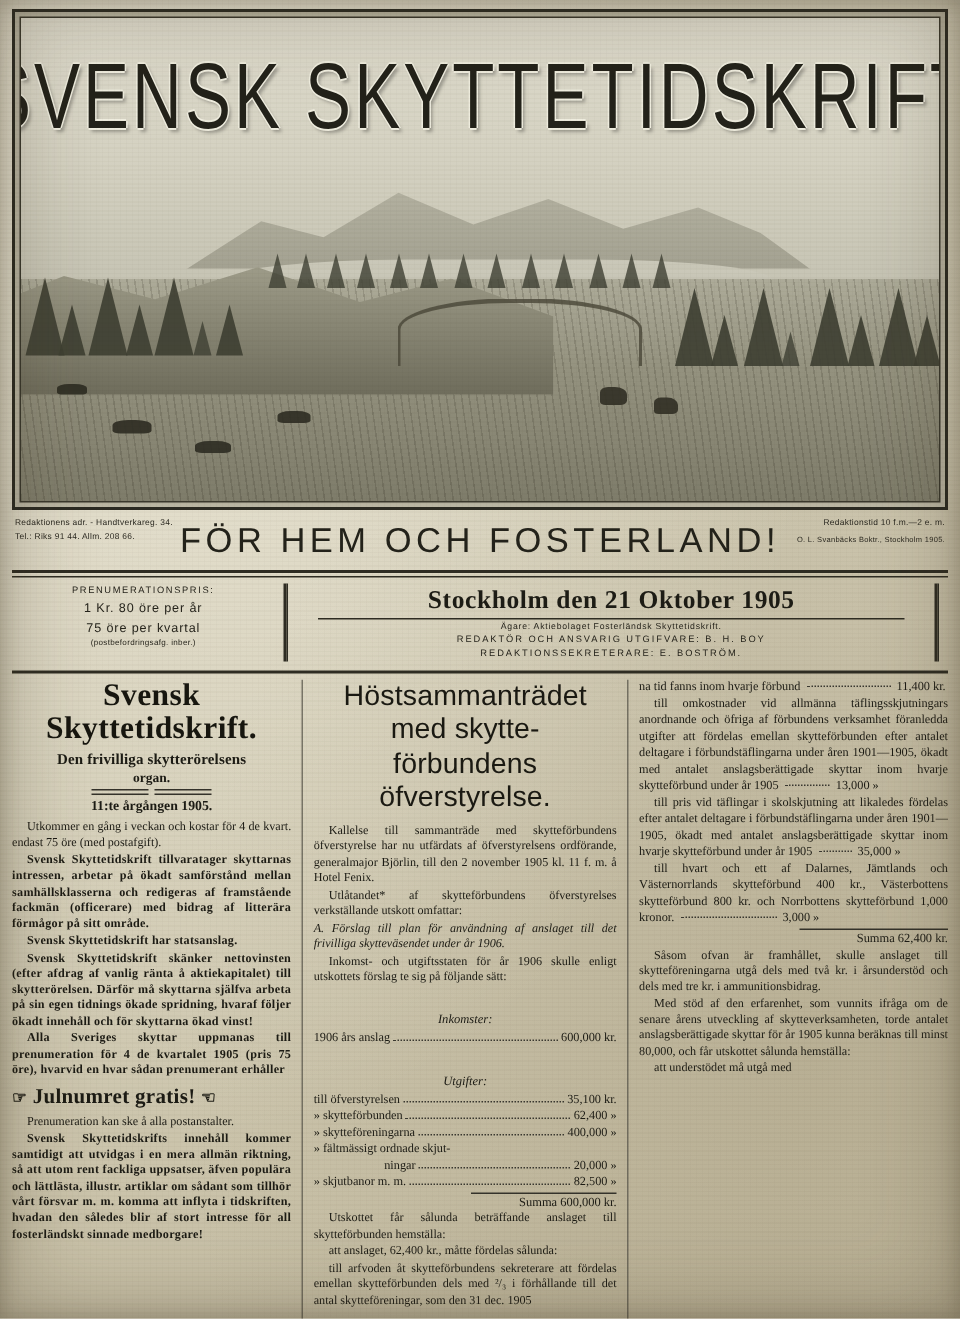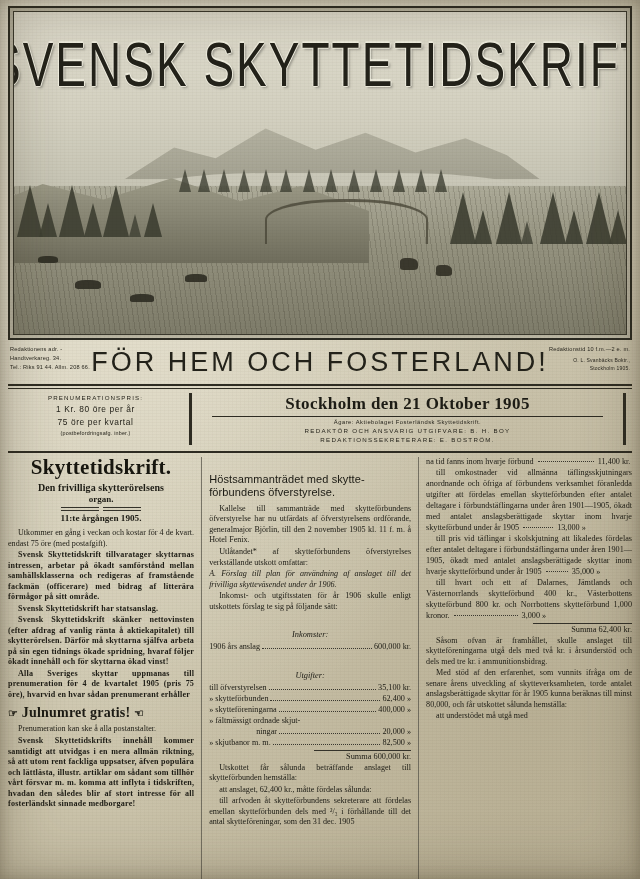--- a/index.html
+++ b/index.html
@@ -72,21 +72,21 @@
     transform:scaleY(1.35);
   }
 
   
   .slogan-bar{display:flex;align-items:flex-start;justify-content:space-between;
     padding:5px 2px 3px 2px;}
   .sb-side{width:170px;font-family:"Liberation Sans",sans-serif;font-size:5.6px;
     line-height:1.65;color:#2a2820;letter-spacing:.2px;}
   .sb-side.r{text-align:right;}
   .sb-mid{flex:1;text-align:right;font-family:"Liberation Sans",sans-serif;
-    font-size:27px;letter-spacing:3px;color:#23221a;white-space:nowrap;padding-top:2px;}
+    font-size:23px;letter-spacing:3px;color:#23221a;white-space:nowrap;padding-top:2px;}
   .rule2{border-top:2px solid #2e2c22;border-bottom:1px solid #2e2c22;height:2px;margin:3px 0 0 0;}
 
   
   .info{display:flex;align-items:stretch;padding:4px 0 4px 0;}
   .info .cell{flex:0 0 auto;text-align:center;font-family:"Liberation Sans",sans-serif;color:#26241c;}
   .info .left{width:175px;}
   .info .right{width:175px;}
   .info .mid{flex:1;}
   .vline{width:0;border-left:2px solid #2e2c22;border-right:1px solid #2e2c22;margin:0 6px;}
   .lbl{font-size:6.2px;letter-spacing:1.1px;margin:1px 0;}
@@ -118,22 +118,22 @@
   .ornrule i{display:block;width:38px;height:0;border-top:1px solid #34322a;border-bottom:1px solid #34322a;height:2px;}
 
   p{margin:0 0 1px;text-indent:10px;}
   .ital{font-style:italic;}
   .gothic{font-family:"Liberation Serif",serif;font-weight:700;letter-spacing:.2px;}
 
   .xmas{text-align:left;font-weight:700;font-size:14px;margin:4px 0 2px;letter-spacing:.2px;}
   .xmas span.ptr{font-size:11px;}
 
   
-  .h2{font-family:"Liberation Sans",sans-serif;font-weight:400;font-size:11px;
-    line-height:1.18;text-align:left;margin:16px 0 5px;color:#1a1912;letter-spacing:.1px;}
+  .h2{font-family:"Liberation Sans",sans-serif;font-weight:400;font-size:19px;
+    line-height:1.18;text-align:center;margin:1px 0 5px;color:#1a1912;letter-spacing:.1px;}
 
   
   .brow{display:flex;align-items:baseline;font-size:8.2px;line-height:1.34;}
   .brow .nm{white-space:nowrap;}
   .brow .dots{flex:1;border-bottom:1px dotted #3a3830;margin:0 2px 2px 2px;min-width:6px;}
   .brow .amt{white-space:nowrap;}
   .brow .ind{display:inline-block;width:9px;}
   .sec-it{font-style:italic;text-align:center;font-size:8.4px;margin:18px 0 1px;}
   .sum{text-align:right;font-size:8.3px;margin-top:1px;}
   .sumline{border-top:1px solid #34322a;margin:1px 0 1px 52%;}
@@ -231,20 +231,21 @@
       <div class="mid-sub caps">REDAKTÖR OCH ANSVARIG UTGIFVARE:  B. H. BOY</div>
       <div class="mid-sub caps">REDAKTIONSSEKRETERARE:  E. BOSTRÖM.</div>
     </div>
     <div class="vline"></div>
   </div>
   <div class="rule3"></div>
 
   <div class="cols">
 
     <div class="col c1">
+      <div class="mini-head">Svensk</div>
       <div class="mini-head l2">Skyttetidskrift.</div>
       <div class="sub-b">Den frivilliga skytterörelsens</div>
       <div class="sub-c">organ.</div>
       <div class="ornrule">
           <i></i>
           <i></i>
         </div>
       <div class="yr">11:te årgången 1905.</div>
 
       <p>Utkommer en gång i veckan och kostar för 4 de kvart. endast 75 öre (med postafgift).</p>

